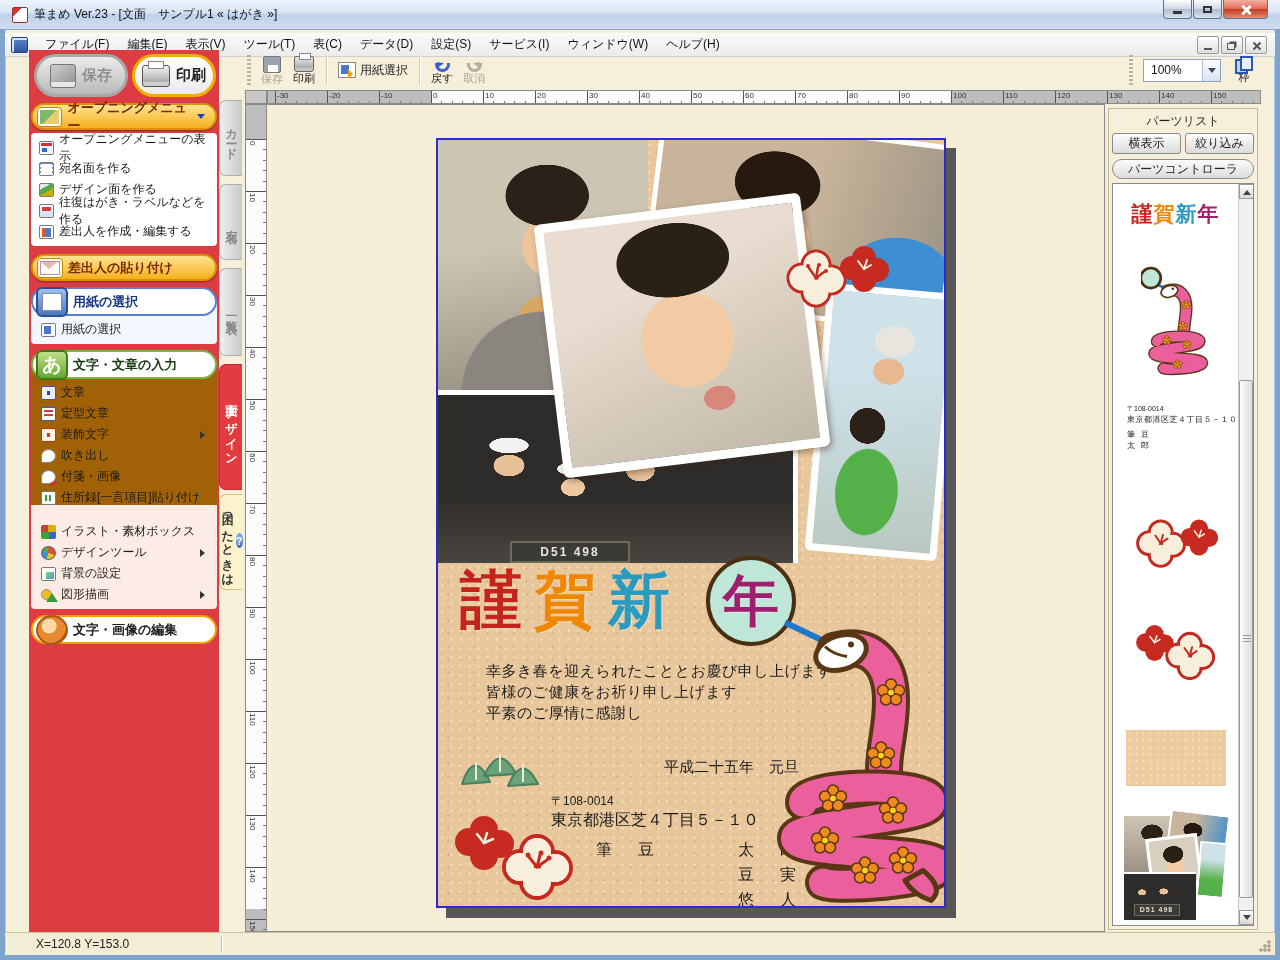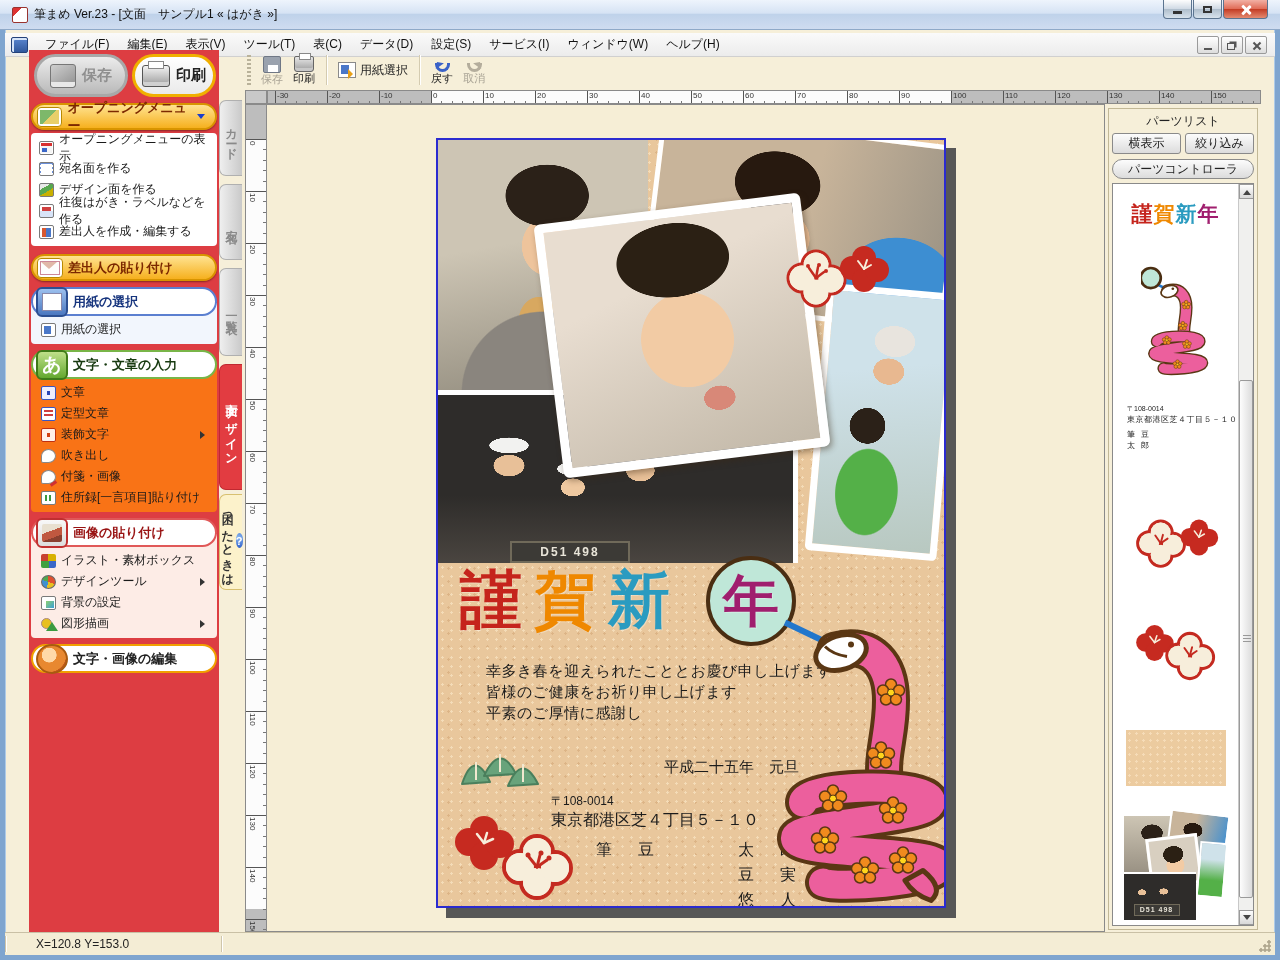--- a/index.html
+++ b/index.html
@@ -98,21 +98,21 @@
   .sub-arrow { position:absolute; right:6px; width:0; height:0; border:4px solid transparent; border-left:5px solid #333; }
   .sect { margin:6px 2px 0 2px; }
   .sect-head { position:relative; height:29px; border-radius:15px; background:#fff; display:flex; align-items:center; font-weight:bold; font-size:13px; padding-left:40px; z-index:2; }
   .sect-head .bigico { position:absolute; left:3px; top:-2px; width:32px; height:30px; border-radius:6px; }
   .sect-body { margin-top:-13px; padding:16px 2px 4px 4px; border-radius:0 0 4px 4px; }
   .sect.paper .sect-head { border:2px solid #5b7fd0; color:#17357e; }
   .sect.paper .sect-body { background:#f2f6fd; }
   .bigico.env2 { background:linear-gradient(#9cc0ee,#4a77c0); border:2px solid #2c4f92; }
   .bigico.env2::before { content:""; position:absolute; inset:4px; background:#fff; border:1px solid #88a; }
   .sect.text .sect-head { border:2px solid #78b548; color:#173a10; }
-  .sect.text .sect-body { background:#f97316; }
+  .sect.text .sect-body { background:#a16207; }
   .bigico.a-green { background:linear-gradient(#bfe089,#63a82e); border:2px solid #3f7a18; color:#fff; font-size:19px; font-weight:bold; display:flex; align-items:center; justify-content:center; }
   .sect.image .sect-head { border:2px solid #e05858; color:#991414; }
   .sect.image .sect-body { background:#fdece6; }
   .bigico.photo { background:linear-gradient(#f8f8f8,#ddd); border:2px solid #c03030; }
   .bigico.photo::before { content:""; position:absolute; inset:4px; background:linear-gradient(160deg,#e8e0d0 40%,#c05840 40% 70%,#8a4030 70%); border-radius:2px; }
   .sect.edit .sect-head { border:2px solid #f0a000; color:#222; }
   .sect.edit .sect-body { background:#fff; }
   .bigico.edit-ic { background:radial-gradient(circle at 40% 35%,#ffd9a8 30%,#e88830 32% 70%,#c05818 72%); border:2px solid #a85a10; border-radius:50%; }
   .edit-note { font-size:12px; color:#333; line-height:17px; padding:2px 4px 4px 4px; }
 
@@ -350,20 +350,33 @@
     </div>
     <span class="tb-sep"></span>
     <div class="tbtn">
       <span class="ico ico-undo"></span>
       <span class="lbl">戻す</span>
     </div>
     <div class="tbtn disabled">
       <span class="ico ico-redo"></span>
       <span class="lbl">取消</span>
     </div>
+    <div class="zoom-wrap">
+      <span class="tb-grip" style="margin-right:10px"></span>
+      <div class="zoombox">
+        <span class="val">100%</span>
+        <span class="drop">
+            <span class="tri-down"></span>
+          </span>
+      </div>
+      <div class="frame-btn">
+        <span class="ico-frame"></span>
+        <span class="lbl">枠</span>
+      </div>
+    </div>
   </div>
 
   <div class="sidebar">
     <div class="bigbtns">
       <div class="bigbtn save">
         <span class="ico-floppy-big"></span>
         <span>保存</span>
       </div>
       <div class="bigbtn print">
         <span class="ico-printer-big"></span>
@@ -469,24 +482,20 @@
 
           <div class="side-item">
             <span class="itm-ico" data-icon="address-list-icon"></span>
             <span>住所録[一言項目]貼り付け</span>
 
           </div>
         </div>
     </div>
 
     <div class="sect image">
-      <div class="sect-head">
-        <span class="bigico photo"></span>
-        <span>画像の貼り付け</span>
-      </div>
       <div class="sect-body">
 
           <div class="side-item">
             <span class="itm-ico" data-icon="material-box-icon"></span>
             <span>イラスト・素材ボックス</span>
 
           </div>
 
           <div class="side-item">
             <span class="itm-ico" data-icon="design-tool-icon"></span>

